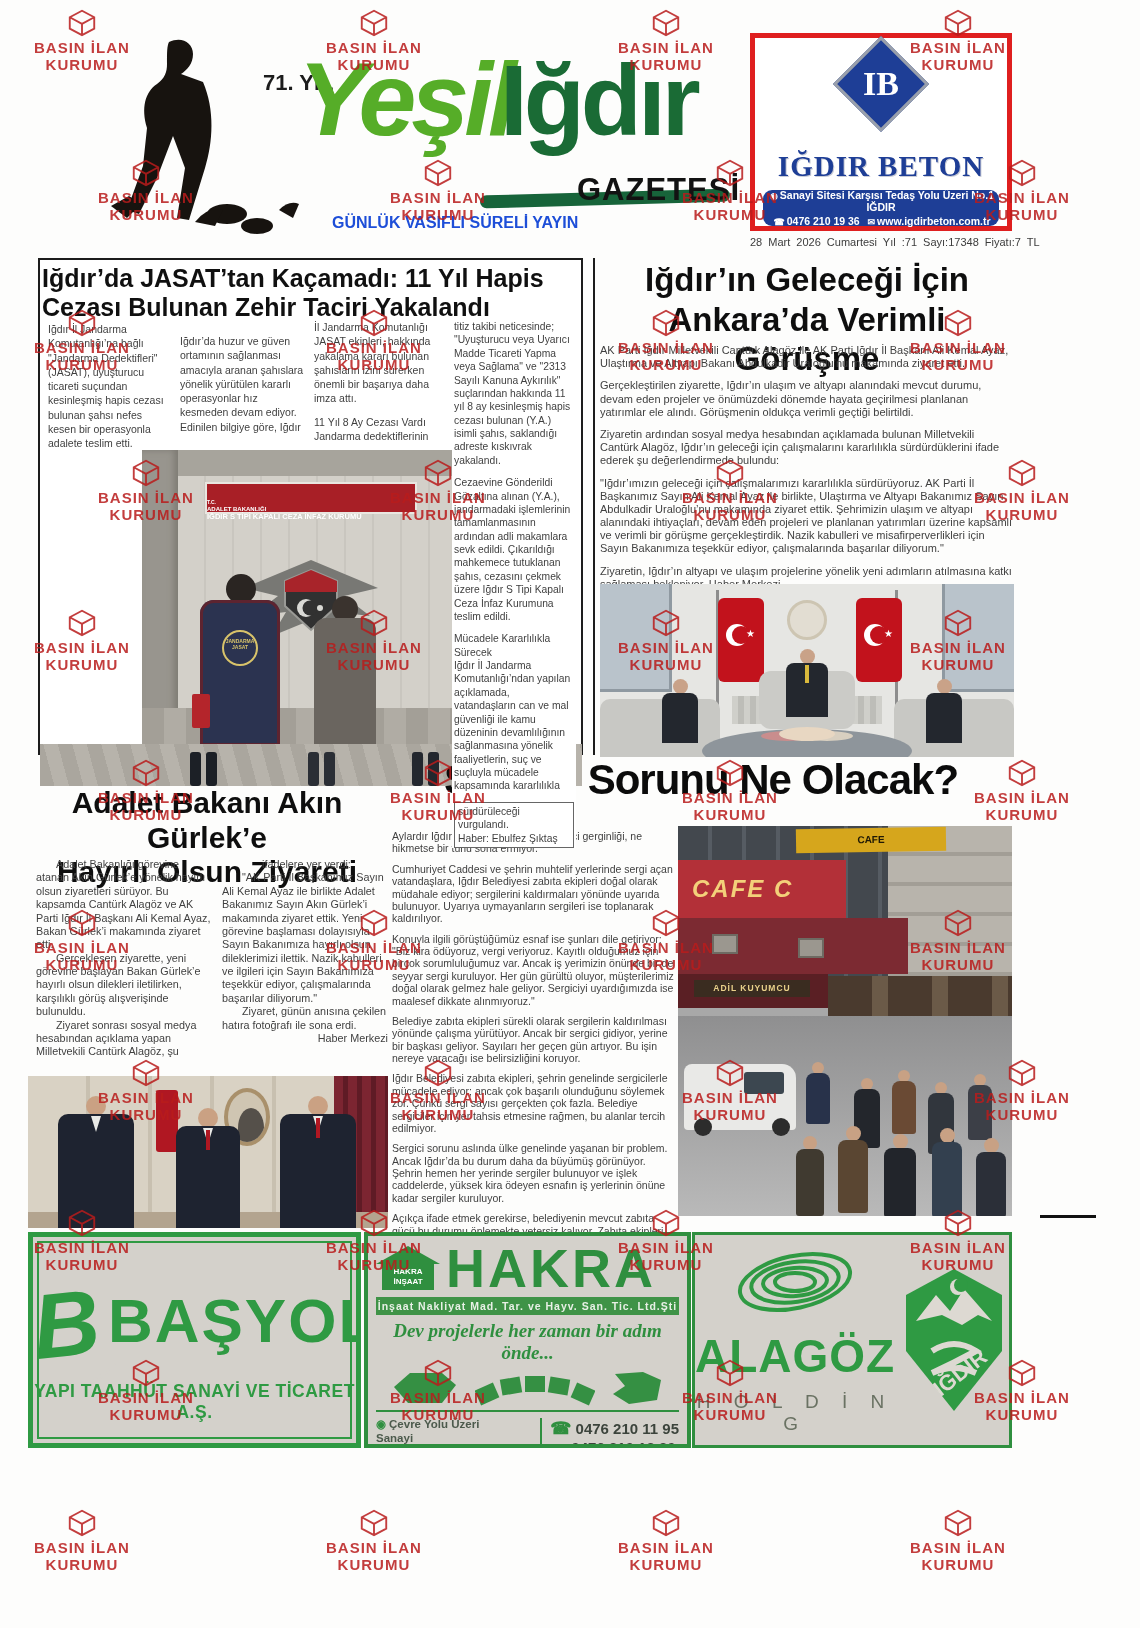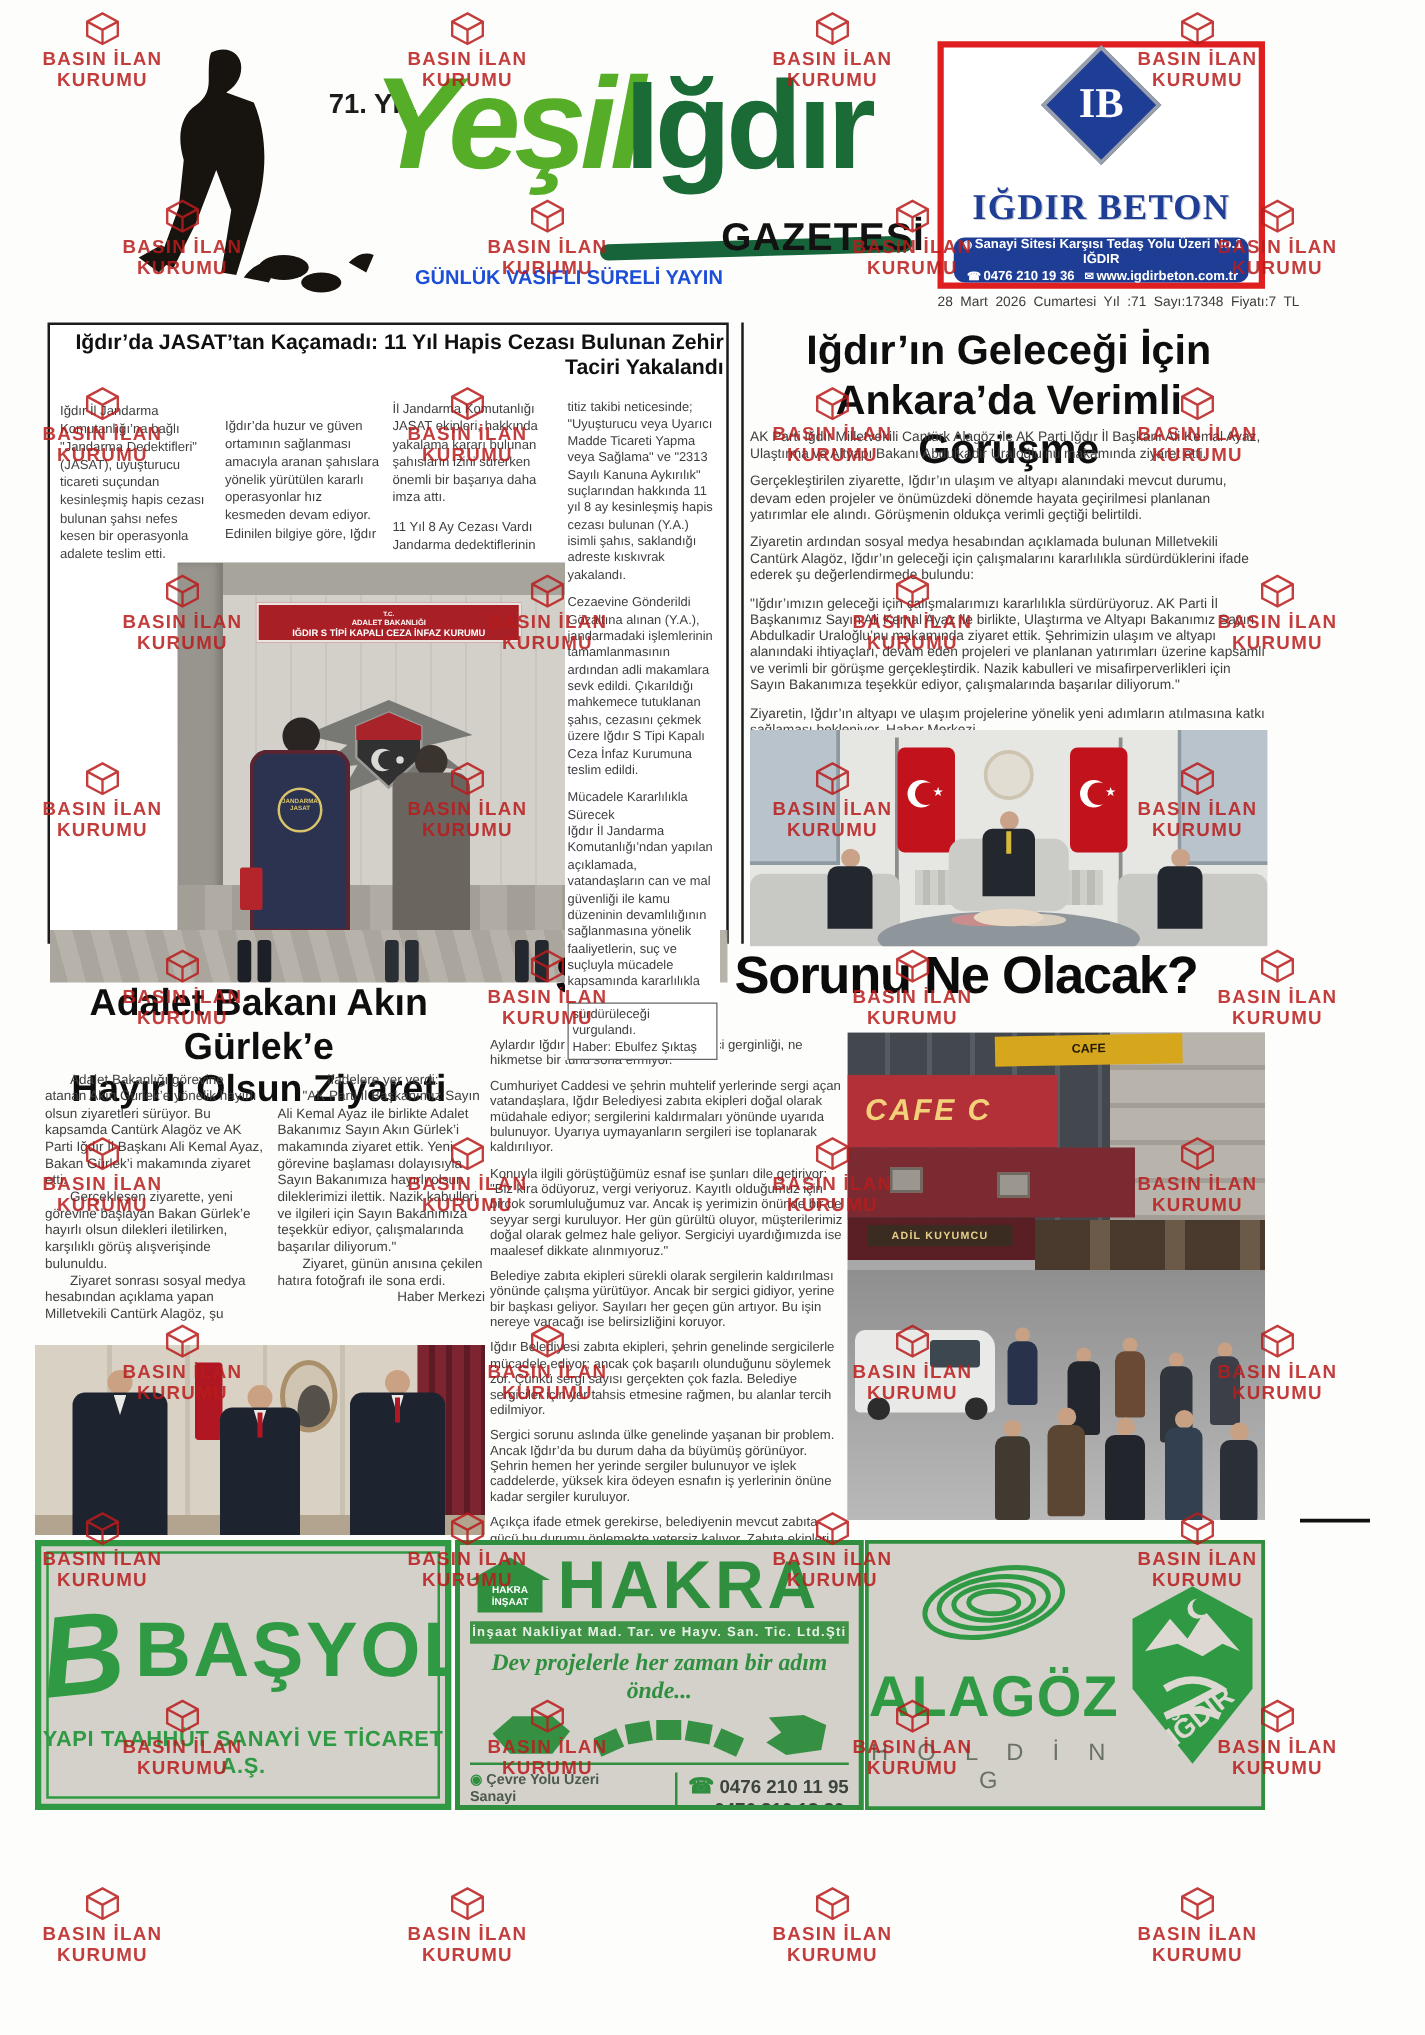--- a/index.html
+++ b/index.html
@@ -43,42 +43,42 @@
              display:flex;flex-direction:column;justify-content:center;gap:2px}
   #beton-bar .ic{font-size:9px;margin:0 2px}
   #dateline{position:absolute;left:750px;top:236px;font-size:11px;color:#3c3c3c;word-spacing:3px}
 
   
   .body-txt{color:#3f3f3f}
   .body-txt p{margin-bottom:11px}
 
   
   #jasat-box{position:absolute;left:38px;top:258px;width:545px;height:497px;border:2px solid #1c1c1c;background:#fff}
-  #jasat-headline{position:absolute;left:42px;top:264px;width:537px;text-align:right;
-                  font-size:17px;font-weight:800;line-height:1.17;color:#101010}
+  #jasat-headline{position:absolute;left:42px;top:264px;width:537px;text-align:left;
+                  font-size:25px;font-weight:800;line-height:1.17;color:#101010}
   #jasat-c1{position:absolute;left:48px;top:322px;width:122px;font-size:10.5px;line-height:1.36}
   #jasat-c2{position:absolute;left:180px;top:334px;width:124px;font-size:10.5px;line-height:1.36}
   #jasat-c3{position:absolute;left:314px;top:320px;width:134px;font-size:10.5px;line-height:1.36}
   #jasat-c4{position:absolute;left:452px;top:320px;width:124px;font-size:10.3px;line-height:1.3;
             background:#fff;z-index:6;padding:0 2px}
   #jasat-c3 p,#jasat-c4 p{margin-bottom:9px}
   .subhead{margin-bottom:0 !important}
   #jasat-tail{border:1px solid #666;background:#fff;padding:2px 3px;margin-top:2px}
 
   
   #photo-jasat{position:absolute;left:142px;top:450px;width:338px;height:296px;overflow:hidden;
                background:linear-gradient(#b6b3ab,#cac7bf)}
   .pj-pillar-l{position:absolute;left:0;top:0;width:36px;height:100%;background:#98958e;box-shadow:inset -4px 0 6px #7e7b74}
   .pj-pillar-r{position:absolute;right:0;top:0;width:22px;height:100%;background:#c2bfb7}
   .pj-lintel{position:absolute;left:36px;right:22px;top:0;height:26px;background:#a7a49c}
   .pj-gate{position:absolute;left:36px;right:22px;top:26px;bottom:36px;
            background:repeating-linear-gradient(90deg,#d3d0c9 0 26px,#c9c6bf 26px 28px)}
   .pj-sign{position:absolute;left:50%;top:32px;transform:translateX(-50%);width:212px;height:32px;
-           background:#a81f26;border:2px solid #e9e6e0;color:#fff;text-align:center;line-height:1.15;
-           padding-top:6px}
+           background:#a81f26;border:2px solid #e9e6e0;color:#fff;text-align:left;line-height:1.15;
+           padding-top:16px}
   .pj-sign .s1{font-size:5px;font-weight:700}
   .pj-sign .s2{font-size:6px;font-weight:700}
   .pj-sign .s3{font-size:7.5px;font-weight:800}
   .pj-ground{position:absolute;left:0;bottom:0;width:100%;height:38px;
              background:repeating-linear-gradient(90deg,#a39f97 0 22px,#b0aca4 22px 44px)}
   .pj-man1{position:absolute;left:58px;bottom:0;width:80px;height:172px}
   .pj-man1 .head{position:absolute;left:26px;top:0;width:30px;height:30px;border-radius:50%;background:#2a2522}
   .pj-man1 .body{position:absolute;left:0;top:26px;width:80px;height:146px;border-radius:14px 14px 0 0;
                  background:#2b3350;box-shadow:inset 0 0 0 3px #5d2430}
   .pj-badge{position:absolute;left:22px;top:56px;width:36px;height:36px;border-radius:50%;

